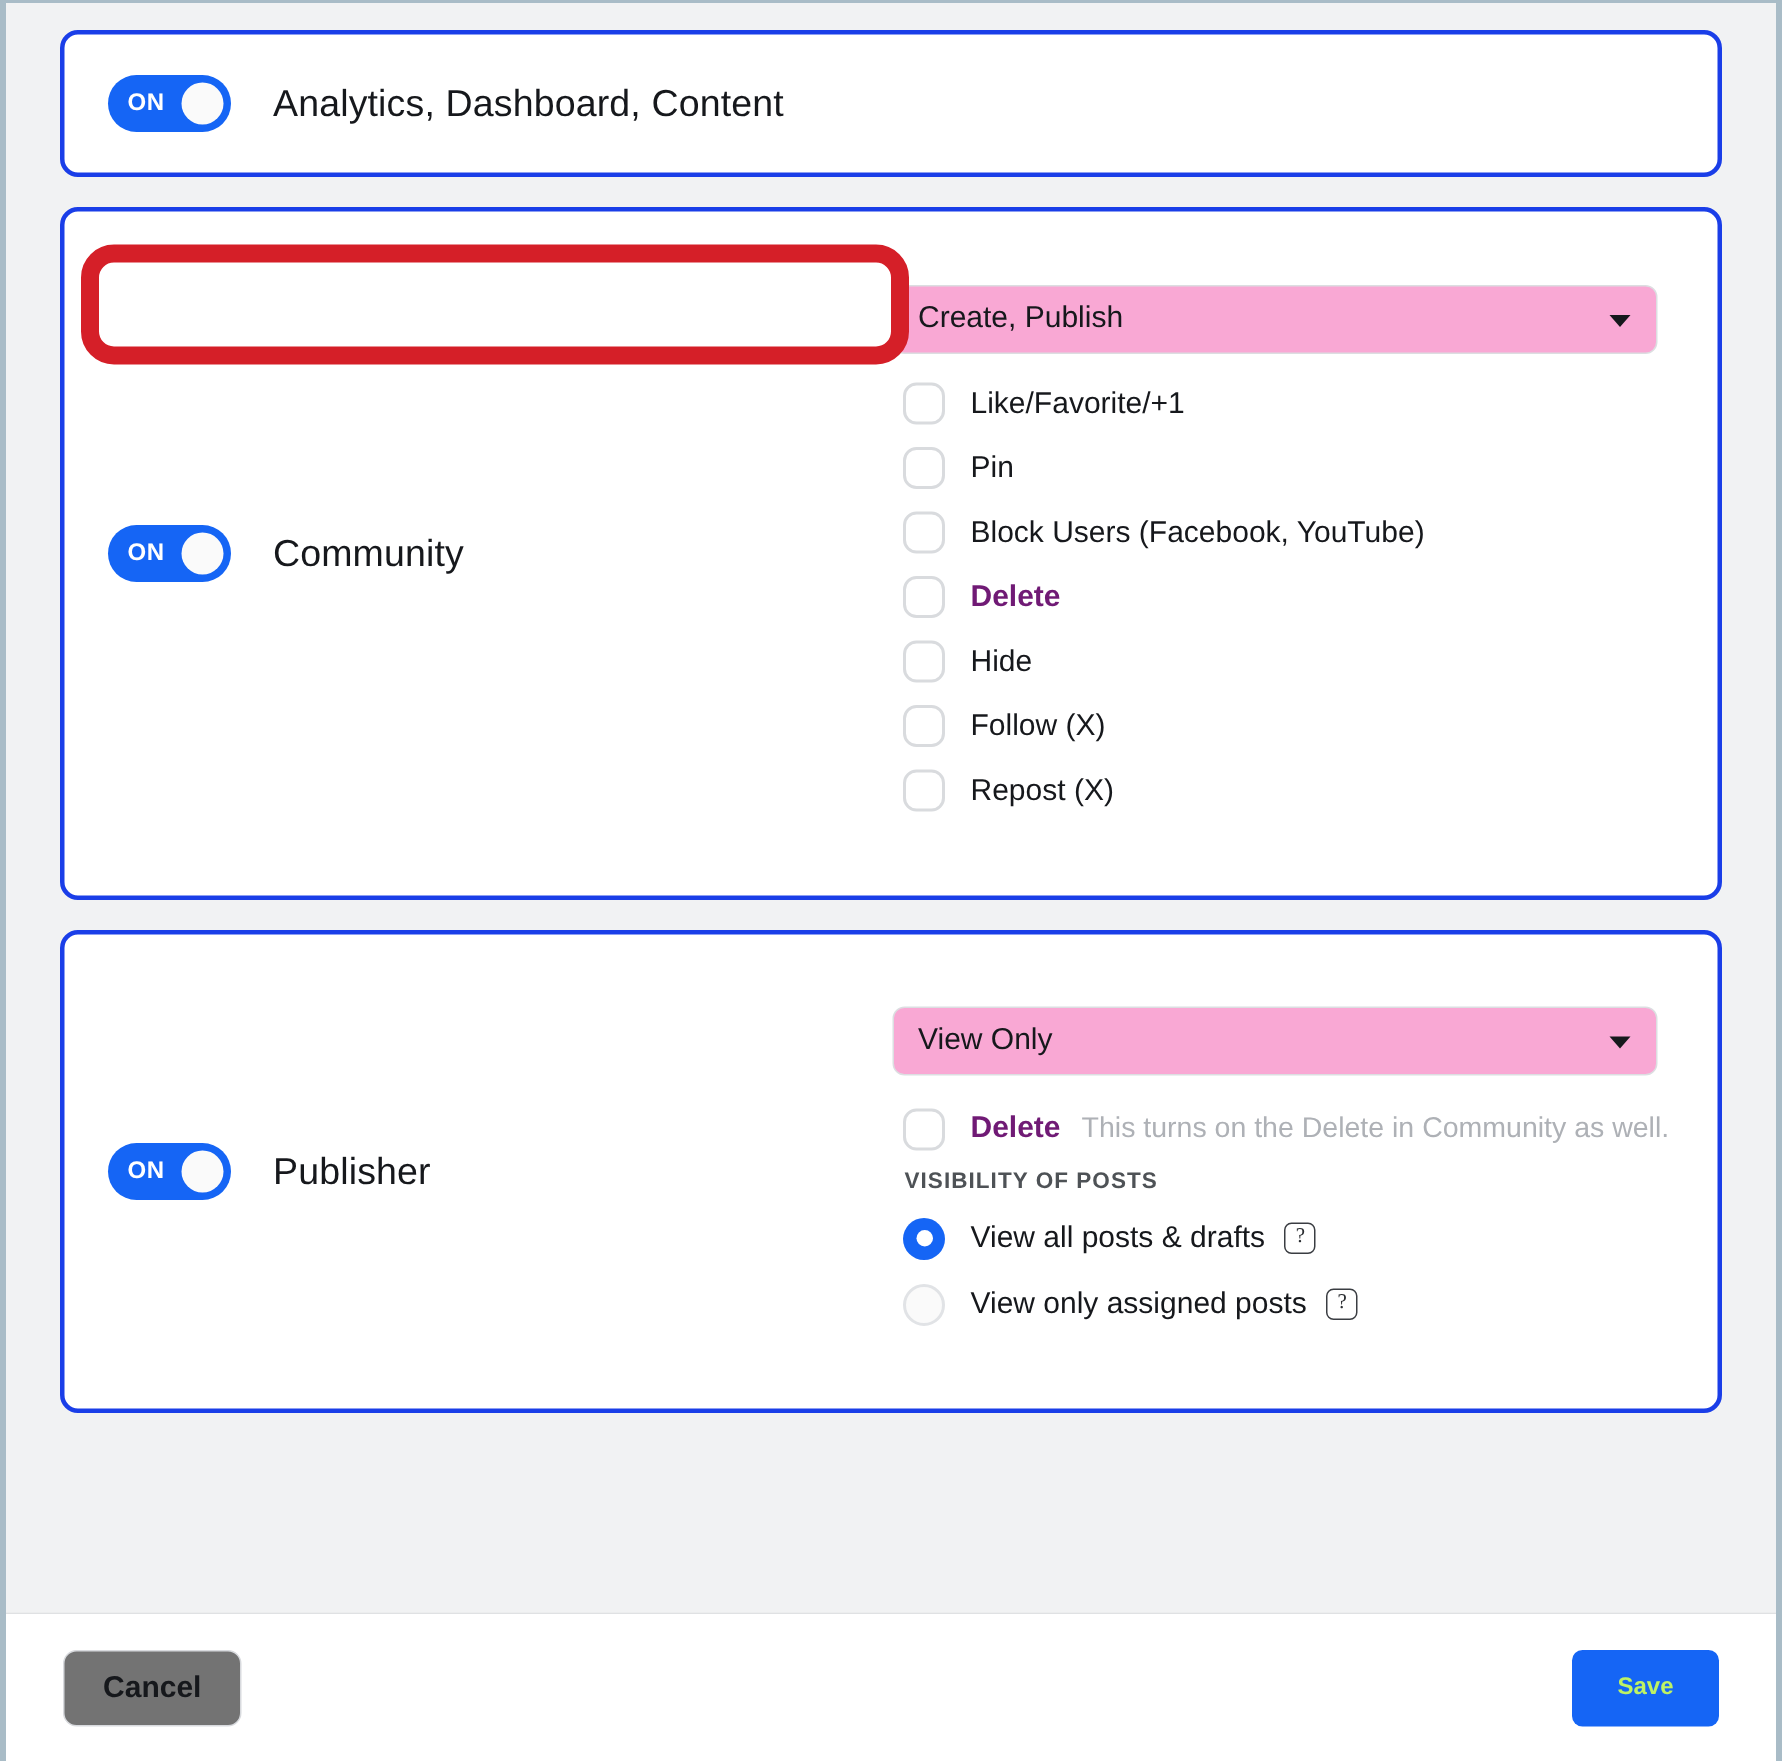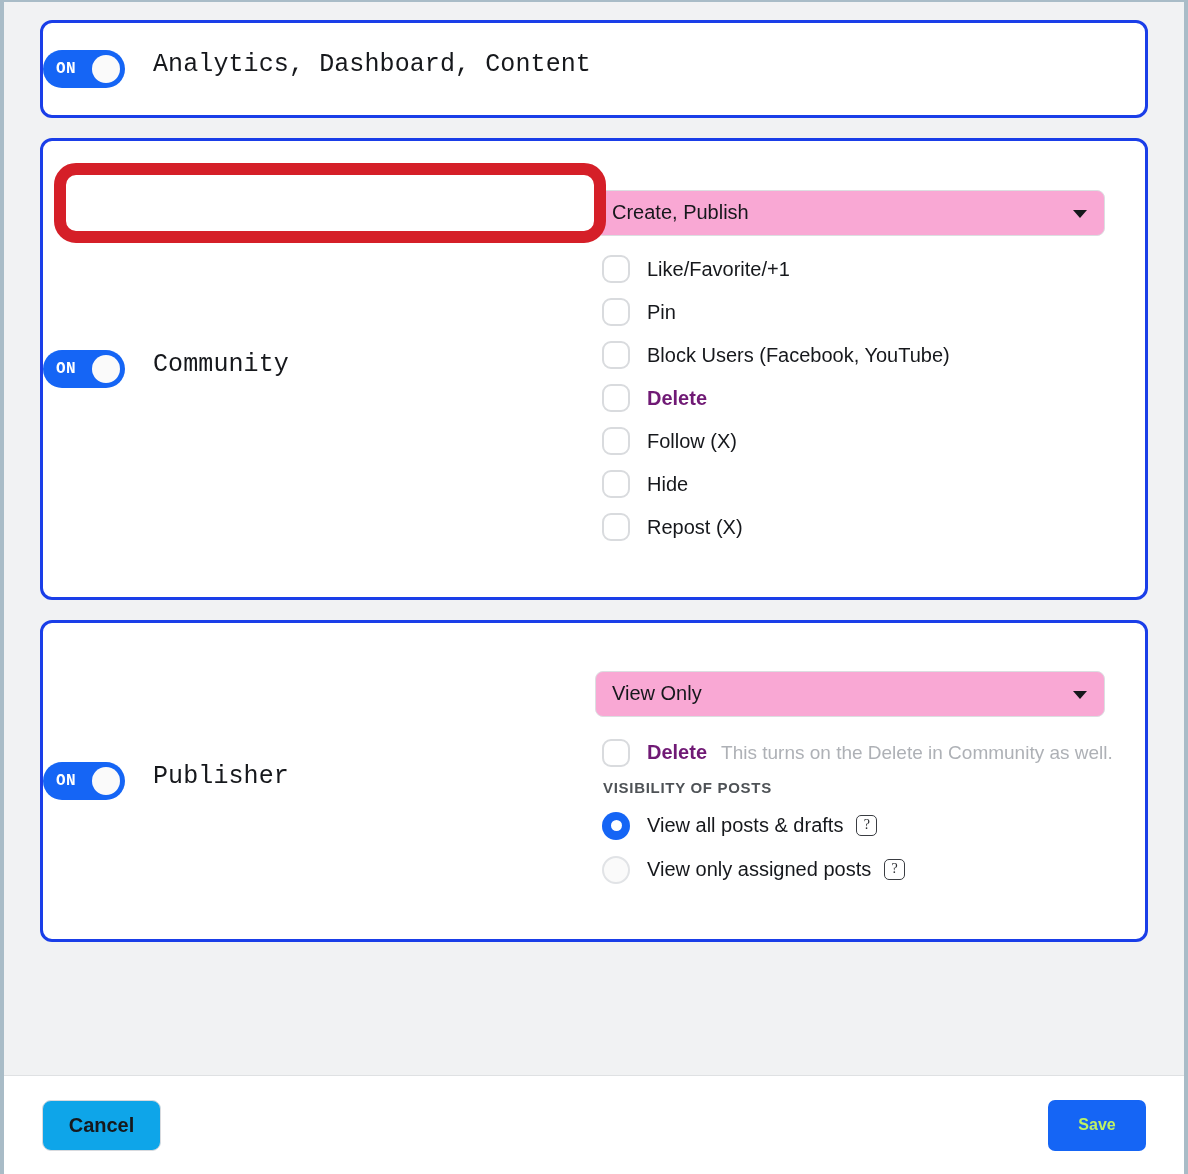--- a/index.html
+++ b/index.html
@@ -54,22 +54,23 @@
 
   .card-inner {
     display: flex;
     align-items: center;
     height: 100%;
   }
 
   .card-left {
     width: 552px;
     display: flex;
-    flex: none;
-    font-family: Liberation Mono, monospace;
+    align-items: center;
+    padding-left: 29px;
+    flex: none;
   }
 
   .card-right {
     flex: 1;
     padding-right: 38px;
     align-self: stretch;
     display: flex;
     flex-direction: column;
     justify-content: center;
   }
@@ -260,21 +261,21 @@
     display: flex;
     align-items: center;
     justify-content: space-between;
     padding: 0 38px;
   }
   .btn-cancel {
     min-width: 119px;
     height: 51px;
     border: 1px solid #d8dade;
     border-radius: 9px;
-    background: #0ea5e9;
+    background: #737373;
     font-size: 20px;
     font-weight: bold;
     color: #16181c;
     cursor: pointer;
     font-family: "Liberation Sans", sans-serif;
   }
   .btn-save {
     min-width: 98px;
     height: 51px;
     border: none;
@@ -342,26 +343,26 @@
               <span class="opt-label">Block Users (Facebook, YouTube)</span>
             </div>
 
             <div class="opt-row">
               <span class="checkbox"></span>
               <span class="opt-label opt-label--strong">Delete</span>
             </div>
 
             <div class="opt-row">
               <span class="checkbox"></span>
+              <span class="opt-label">Hide</span>
+            </div>
+
+            <div class="opt-row">
+              <span class="checkbox"></span>
               <span class="opt-label">Follow (X)</span>
-            </div>
-
-            <div class="opt-row">
-              <span class="checkbox"></span>
-              <span class="opt-label">Hide</span>
             </div>
 
             <div class="opt-row">
               <span class="checkbox"></span>
               <span class="opt-label">Repost (X)</span>
             </div>
 
           </div>
         </div>
       </div>

